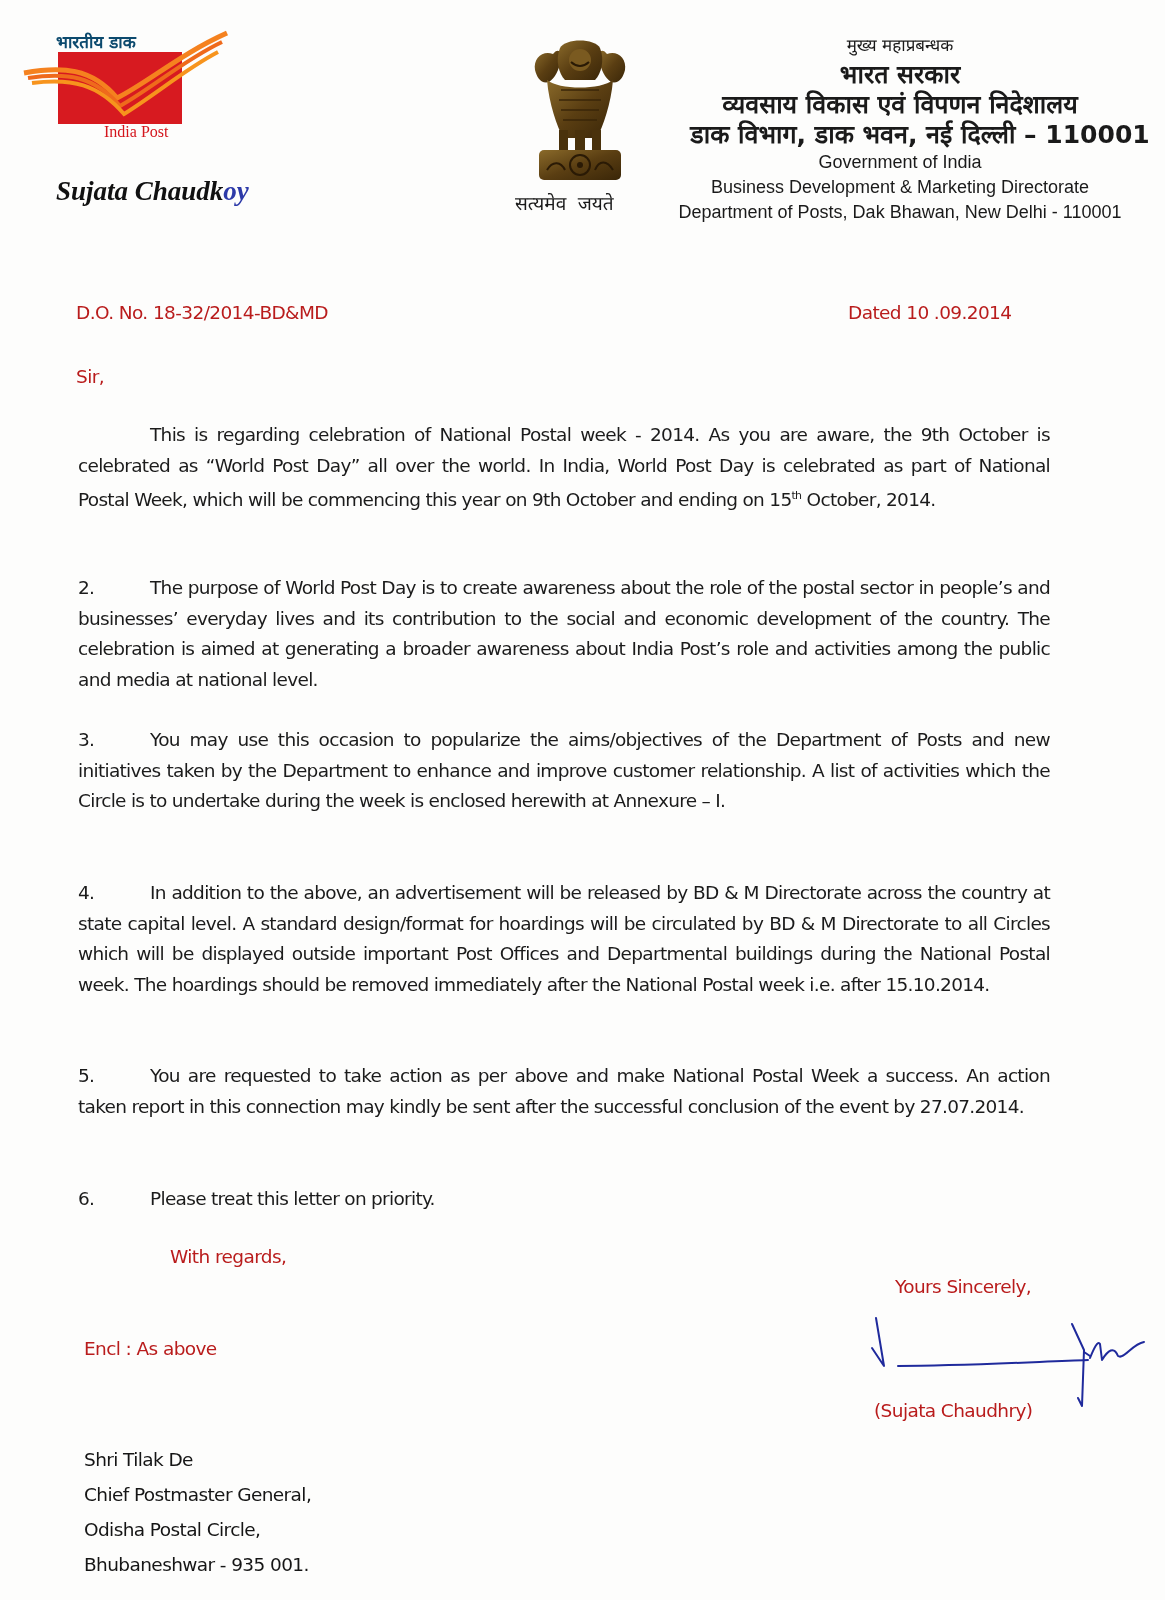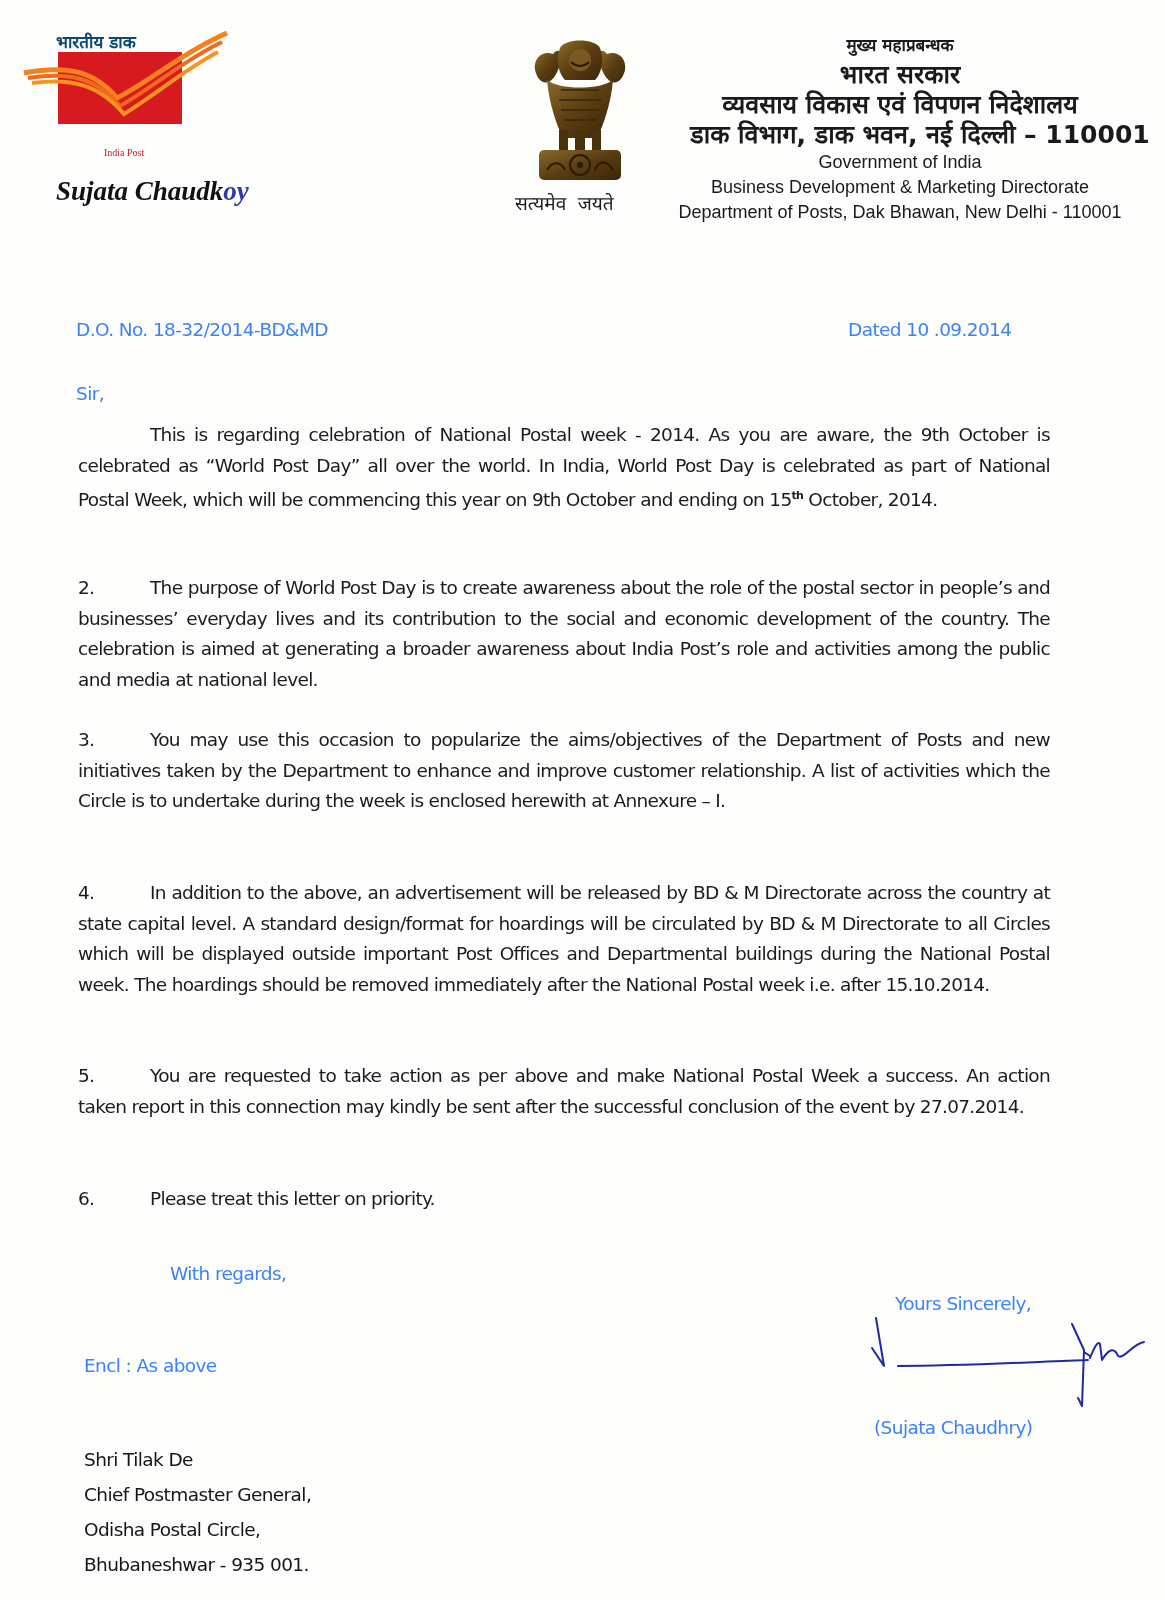--- a/index.html
+++ b/index.html
@@ -18,51 +18,50 @@
     font-family: "DejaVu Sans", sans-serif; font-size: 17px; font-weight: bold;
     color: #0c4a6e;
   }
   #logo .red-box {
     position: absolute; left: 36px; top: 24px; width: 124px; height: 72px;
     background: #d71a20;
   }
   #logo svg.swoosh { position: absolute; left: 0; top: 0; width: 210px; height: 110px; }
   #logo .brand-en {
     position: absolute; left: 82px; top: 95px;
-    font-family: "Liberation Serif", serif; font-size: 10px; color: #d4161d; margin-top: 24px;
+    font-family: "Liberation Serif", serif; font-size: 16px; color: #d4161d;
   }
 
   #sender-name {
     left: 56px; top: 176px;
     font-family: "Liberation Serif", serif; font-style: italic; font-weight: bold;
     font-size: 27px; color: #111;
   }
   #sender-name .correction { color: #2d3aa8; }
 
   
   #emblem { left: 515px; top: 30px; width: 130px; height: 190px; }
   #emblem svg { position: absolute; left: 10px; top: 0; }
   #emblem .motto {
     position: absolute; left: 0; top: 160px; width: 125px; text-align: left;
     font-family: Liberation Mono, monospace; font-size: 19px; color: #1a1a1a;
   }
 
   
   #letterhead { left: 640px; top: 30px; width: 520px; text-align: center; }
   #letterhead .hi { font-family: "DejaVu Sans", sans-serif; font-size: 25px; line-height: 30px; color: #1a1a1a; font-weight: bold; }
-  #letterhead .hi.bold { font-weight: bold; font-size: 17px; }
+  #letterhead .hi.bold { font-weight: normal; font-size: 17px; }
   #letterhead .hi.pin { margin-left: 40px; }
   #letterhead .en { font-family: "Liberation Sans", sans-serif; font-size: 18px; line-height: 25px; color: #1a1a1a; }
   #letterhead .en.bold { font-weight: bold; margin-top: 6px; }
 
   
   .txt {
-    font-family: "DejaVu Sans", sans-serif; font-size: 18.5px; color: #3b82f6;
+    font-family: "DejaVu Sans", sans-serif; font-size: 18.5px; color: #b91c1c;
     letter-spacing: -0.6px;
-    margin-top: 17px;
   }
   #ref-no { left: 76px; top: 302px; }
   #dated { left: 848px; top: 302px; }
   #salutation { left: 76px; top: 366px; }
 
   .para {
     position: absolute; left: 78px; width: 972px;
     font-family: "DejaVu Sans", sans-serif; font-size: 18.5px; line-height: 30.5px;
     color: #1b1b1b; text-align: justify; letter-spacing: -0.7px;
   }
@@ -75,21 +74,21 @@
   #para-5 { top: 1061px; }
   #para-6 { top: 1184px; }
   #regards { left: 170px; top: 1246px; }
   #closing { left: 895px; top: 1276px; }
   #signature { left: 862px; top: 1310px; width: 300px; height: 100px; }
   #signatory { left: 874px; top: 1400px; }
   #enclosure { left: 84px; top: 1338px; }
   #addressee { left: 84px; top: 1430px; line-height: 35px; margin-top: 12px; }
   #addressee div { font-family: "DejaVu Sans", sans-serif; font-size: 18.5px; letter-spacing: -0.6px; }
 
-  sup { font-size: 11px; font-weight: bold; }
+  sup { font-size: 11px; }
 </style>
 </head>
 <body>
 
 <div id="logo" class="abs">
   <div class="red-box"></div>
   <svg class="swoosh" viewBox="0 0 210 110">
     <path d="M2,45 C40,38 70,40 95,70 C125,55 160,25 205,5" fill="none" stroke="#f5821f" stroke-width="5"></path>
     <path d="M6,50 C45,44 72,48 98,78 C130,60 162,32 200,14" fill="none" stroke="#ef6a1c" stroke-width="4"></path>
     <path d="M10,55 C50,50 76,56 102,86 C134,66 165,40 196,24" fill="none" stroke="#f7941d" stroke-width="4"></path>

